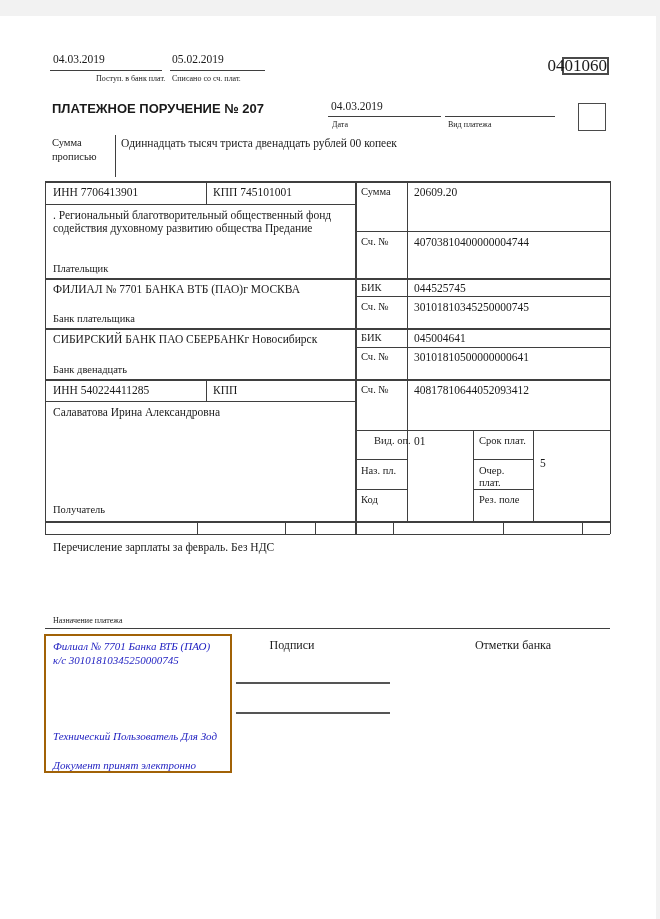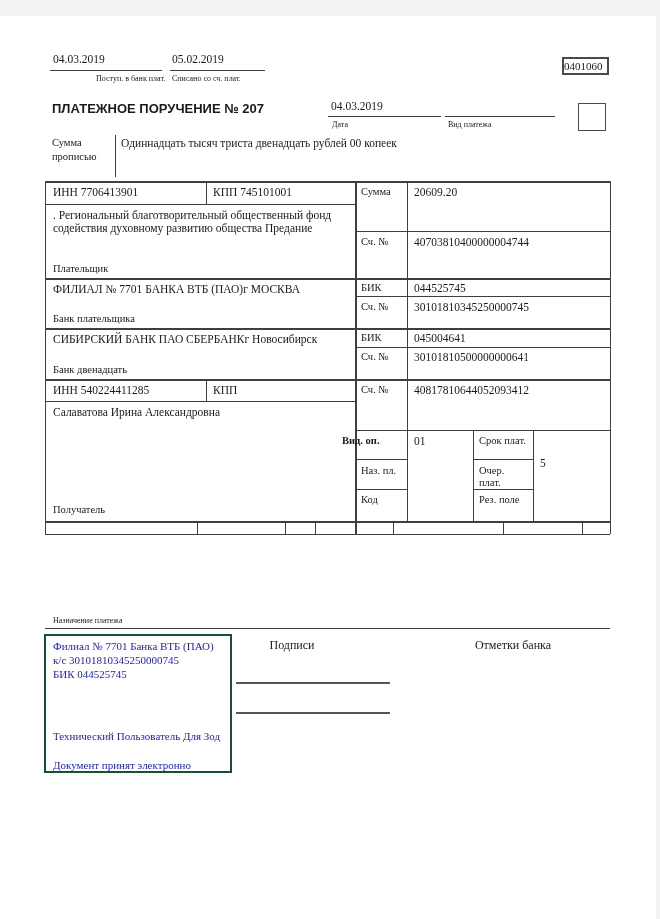--- a/index.html
+++ b/index.html
@@ -8,23 +8,23 @@
   .t{position:absolute;white-space:nowrap;font-size:11.5px;line-height:1.15;}
   .wrap{white-space:normal;}
   .small{font-size:8px;}
   .lbl{font-size:10.5px;}
   .hl{position:absolute;background:#3f3f3f;height:2px;}
   .vl{position:absolute;background:#3f3f3f;width:2px;}
   .thin{height:1px;}
   .vthin{width:1px;}
   .title{font-family:"Liberation Sans","DejaVu Sans",sans-serif;font-weight:bold;font-size:13px;}
   .box{position:absolute;border:2px solid #4a4a4a;box-sizing:border-box;}
-  .codebox{display:flex;align-items:center;justify-content:flex-start;font-size:11px;}
+  .codebox{display:flex;align-items:center;justify-content:flex-end;font-size:17px;}
   .blue{color:#1c1cc0;}
-  .bluebox{position:absolute;border:2px solid #14532d;box-sizing:border-box;}
+  .bluebox{position:absolute;border:2px solid #a16207;box-sizing:border-box;font-style:italic;}
   .stampline{position:absolute;left:7px;right:3px;font-size:11px;line-height:14.5px;white-space:normal;}
   .epbox{position:absolute;border:2px solid #555;box-sizing:border-box;background:#fff;}
   .ep-title{position:absolute;top:5px;left:0;right:0;text-align:center;font-weight:bold;font-size:11.5px;}
   .ep-name{position:absolute;top:21px;left:7px;font-size:11px;}
   .ep-note{position:absolute;top:34px;left:13px;font-size:11px;font-style:italic;}
   .ep-ver{position:absolute;top:47px;left:62px;font-size:11.5px;font-weight:bold;}
   .center{text-align:center;}
 </style>
 </head>
 <body>
@@ -112,40 +112,40 @@
   <div class="t" style="left:414px;top:316px;">045004641</div>
   <div class="t lbl" style="left:361px;top:335px;">Сч. №</div>
   <div class="t" style="left:414px;top:335px;">30101810500000000641</div>
   <div class="t lbl" style="left:53px;top:348px;">Банк двенадцать</div>
 
   <div class="t" style="left:53px;top:368px;">ИНН 540224411285</div>
   <div class="t" style="left:213px;top:368px;">КПП</div>
   <div class="t lbl" style="left:361px;top:368px;">Сч. №</div>
   <div class="t" style="left:414px;top:368px;">40817810644052093412</div>
   <div class="t" style="left:53px;top:390px;">Салаватова Ирина Александровна</div>
-  <div class="t lbl" style="left:342px;top:419px;font-weight:bold;">Вид. оп.</div>
+  <div class="t lbl" style="left:374px;top:419px;">Вид. оп.</div>
   <div class="t" style="left:414px;top:419px;">01</div>
   <div class="t lbl wrap" style="left:479px;top:419px;width:48px;">Срок плат.</div>
   <div class="t lbl" style="left:361px;top:449px;">Наз. пл.</div>
   <div class="t lbl wrap" style="left:479px;top:449px;width:48px;">Очер. плат.</div>
   <div class="t" style="left:540px;top:441px;">5</div>
   <div class="t lbl" style="left:361px;top:478px;">Код</div>
   <div class="t lbl" style="left:479px;top:478px;">Рез. поле</div>
   <div class="t lbl" style="left:53px;top:488px;">Получатель</div>
 
+  <div class="t" style="left:53px;top:525px;">Перечисление зарплаты за февраль. Без НДС</div>
   <div class="t small" style="left:53px;top:600px;">Назначение платежа</div>
   <div class="hl thin" style="left:45px;top:612px;width:565px;"></div>
 
   <div class="t center" style="left:237px;top:623px;width:110px;font-size:12px;">Подписи</div>
   <div class="t center" style="left:420px;top:623px;width:186px;font-size:12px;">Отметки банка</div>
 
   <div class="bluebox blue" style="left:44px;top:618px;width:188px;height:139px;">
     <div class="stampline" style="top:3px;">Филиал № 7701 Банка ВТБ (ПАО)</div>
     <div class="stampline" style="top:17px;">к/с 30101810345250000745</div>
-    <div class="stampline" style="top:31px;">БИК 044525745</div>
     <div class="stampline" style="top:93px;">Технический Пользователь Для Зод</div>
     <div class="stampline" style="top:122px;">Документ принят электронно</div>
   </div>
 
   <div class="hl" style="left:236px;top:666px;width:154px;height:1.5px;background:#555;"></div>
   <div class="hl" style="left:236px;top:696px;width:154px;height:1.5px;background:#555;"></div>
 
 
 </div>
 

